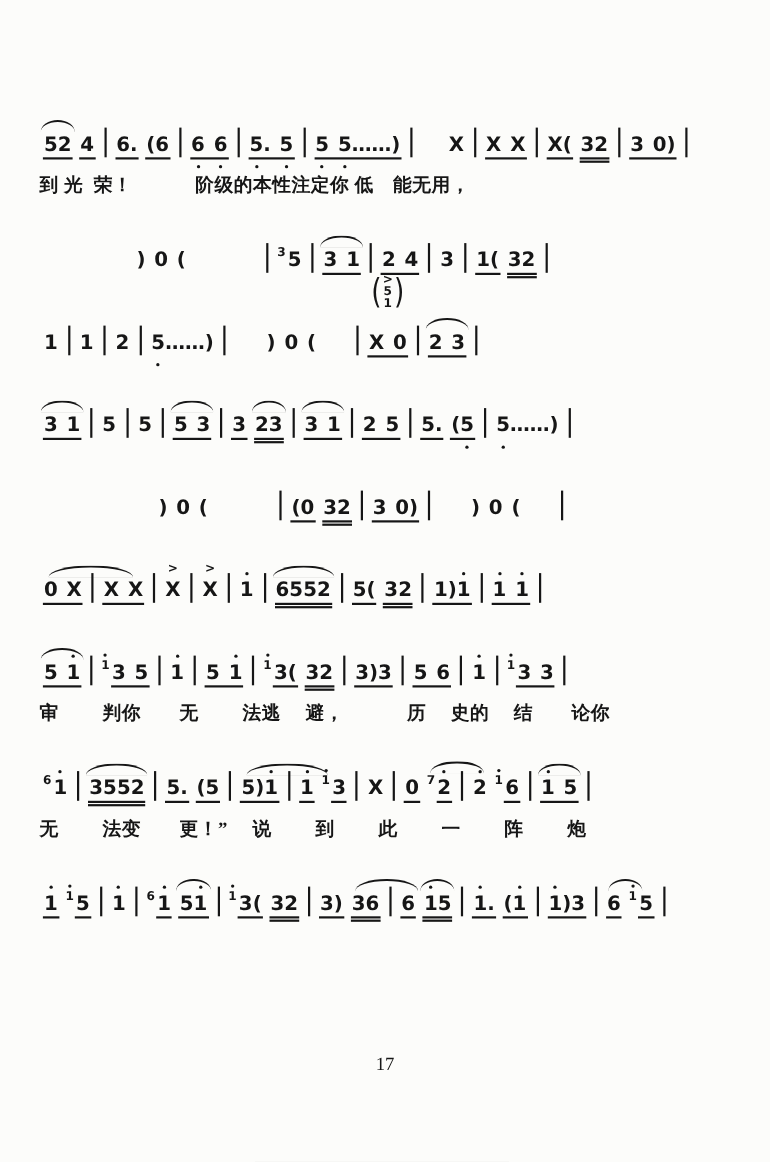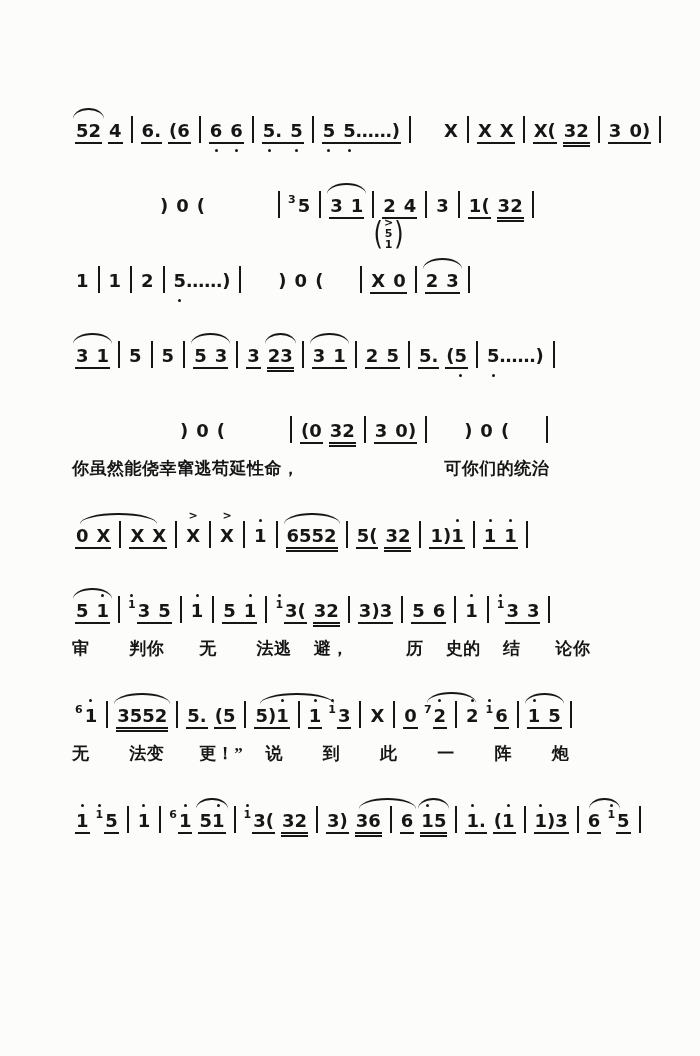--- a/index.html
+++ b/index.html
@@ -1,21 +1,21 @@
 <!DOCTYPE html>
 <html><head>
 <meta charset="utf-8">
 <style>
   html,body{margin:0;padding:0;}
   body{background:#e8e8e6;font-family:"Liberation Serif","DejaVu Serif",serif;}
   .page{
     position:relative;width:700px;height:1056px;margin:0 auto;
     background:#fcfcfa;color:#161616;overflow:hidden;
   }
-  .score{padding:100px 36px 0 72px;}
+  .score{padding:100px 36px 0 36px;}
   .system{margin-bottom:25px;position:relative;}
   
   .music-line{
     white-space:nowrap;display:block;position:relative;
     padding-top:16px;height:34px;
     font-family:"DejaVu Sans","Liberation Sans",sans-serif;
     font-weight:bold;font-size:18px;line-height:22px;
   }
   .tok{display:inline-block;position:relative;margin:0 3px;vertical-align:baseline;}
   .tok .body{display:inline-block;position:relative;padding:0 1px;}
@@ -51,50 +51,51 @@
     font-size:17px;font-family:"Liberation Serif","DejaVu Serif",serif;
   }
 </style>
 </head>
 <body>
 
 <div class="page">
   <div class="score">
       <div class="system">
         <div class="music-line"><span class="tok u1"><span class="arcel"></span><span class="body"><span class="ch">5</span><span class="ch">2</span></span></span><span class="tok u1"><span class="body"><span class="ch">4</span></span></span><span class="bar"></span><span class="tok u1"><span class="body"><span class="ch">6</span><span class="ch">.</span></span></span><span class="tok u1"><span class="body"><span class="ch">(</span><span class="ch">6</span></span></span><span class="bar"></span><span class="tok u1"><span class="body"><span class="ch">6<span class="db"></span></span><span class="sp"></span><span class="ch">6<span class="db"></span></span></span></span><span class="bar"></span><span class="tok u1"><span class="body"><span class="ch">5<span class="db"></span></span><span class="ch">.</span><span class="sp"></span><span class="ch">5<span class="db"></span></span></span></span><span class="bar"></span><span class="tok u1"><span class="body"><span class="ch">5<span class="db"></span></span><span class="sp"></span><span class="ch">5<span class="db"></span></span><span class="ch">…</span><span class="ch">…</span><span class="ch">)</span></span></span><span class="bar"></span><span class="gap" style="width: 24px;"></span><span class="tok"><span class="body"><span class="ch">X</span></span></span><span class="bar"></span><span class="tok u1"><span class="body"><span class="ch">X</span><span class="sp"></span><span class="ch">X</span></span></span><span class="bar"></span><span class="tok u1"><span class="body"><span class="ch">X</span><span class="ch">(</span></span></span><span class="tok u2"><span class="body"><span class="ch">3</span><span class="ch">2</span></span></span><span class="bar"></span><span class="tok u1"><span class="body"><span class="ch">3</span><span class="sp"></span><span class="ch">0</span><span class="ch">)</span></span></span><span class="bar"></span></div>
+        <div class="lyric-line">到 光  荣！　　　 阶级的本性注定你 低　能无用，</div>
       </div>
       <div class="system">
         <div class="music-line" style="padding-left: 84px;"><span class="tok"><span class="body"><span class="ch">)</span><span class="sp"></span><span class="ch">0</span><span class="sp"></span><span class="ch">(</span></span></span><span class="gap" style="width: 64px;"></span><span class="bar"></span><span class="tok"><span class="grace"><span class="ch">3</span></span><span class="body"><span class="ch">5</span></span></span><span class="bar"></span><span class="tok u1"><span class="arcel"></span><span class="body"><span class="ch">3</span><span class="sp"></span><span class="ch">1</span></span></span><span class="bar"></span><span class="tok u1"><span class="body"><span class="ch">2</span><span class="sp"></span><span class="ch">4</span></span></span><span class="bar"></span><span class="tok"><span class="body"><span class="ch">3</span></span></span><span class="bar"></span><span class="tok u1"><span class="body"><span class="ch">1</span><span class="ch">(</span></span></span><span class="tok u2"><span class="body"><span class="ch">3</span><span class="ch">2</span></span></span><span class="bar"></span></div>
       </div>
       <div class="system">
         <div class="music-line"><span class="tok"><span class="body"><span class="ch">1</span></span></span><span class="bar"></span><span class="tok"><span class="body"><span class="ch">1</span></span></span><span class="bar"></span><span class="tok"><span class="body"><span class="ch">2</span></span></span><span class="bar"></span><span class="tok"><span class="body"><span class="ch">5<span class="db"></span></span><span class="ch">…</span><span class="ch">…</span><span class="ch">)</span></span></span><span class="bar"></span><span class="gap" style="width: 28px;"></span><span class="tok"><span class="body"><span class="ch">)</span><span class="sp"></span><span class="ch">0</span><span class="sp"></span><span class="ch">(</span></span></span><span class="gap" style="width: 28px;"></span><span class="bar"></span><span class="tok u1"><span class="annel">
               <span class="par">(</span>
               <span class="col">
                 <span>&gt;</span>
                 <span>5</span>
                 <span>1</span>
               </span>
               <span class="par">)</span>
             </span><span class="body"><span class="ch">X</span><span class="sp"></span><span class="ch">0</span></span></span><span class="bar"></span><span class="tok u1"><span class="arcel"></span><span class="body"><span class="ch">2</span><span class="sp"></span><span class="ch">3</span></span></span><span class="bar"></span></div>
       </div>
       <div class="system">
         <div class="music-line"><span class="tok u1"><span class="arcel"></span><span class="body"><span class="ch">3</span><span class="sp"></span><span class="ch">1</span></span></span><span class="bar"></span><span class="tok"><span class="body"><span class="ch">5</span></span></span><span class="bar"></span><span class="tok"><span class="body"><span class="ch">5</span></span></span><span class="bar"></span><span class="tok u1"><span class="arcel"></span><span class="body"><span class="ch">5</span><span class="sp"></span><span class="ch">3</span></span></span><span class="bar"></span><span class="tok u1"><span class="body"><span class="ch">3</span></span></span><span class="tok u2"><span class="arcel"></span><span class="body"><span class="ch">2</span><span class="ch">3</span></span></span><span class="bar"></span><span class="tok u1"><span class="arcel"></span><span class="body"><span class="ch">3</span><span class="sp"></span><span class="ch">1</span></span></span><span class="bar"></span><span class="tok u1"><span class="body"><span class="ch">2</span><span class="sp"></span><span class="ch">5</span></span></span><span class="bar"></span><span class="tok u1"><span class="body"><span class="ch">5</span><span class="ch">.</span></span></span><span class="tok u1"><span class="body"><span class="ch">(</span><span class="ch">5<span class="db"></span></span></span></span><span class="bar"></span><span class="tok"><span class="body"><span class="ch">5<span class="db"></span></span><span class="ch">…</span><span class="ch">…</span><span class="ch">)</span></span></span><span class="bar"></span></div>
       </div>
       <div class="system">
         <div class="music-line" style="padding-left: 104px;"><span class="tok"><span class="body"><span class="ch">)</span><span class="sp"></span><span class="ch">0</span><span class="sp"></span><span class="ch">(</span></span></span><span class="gap" style="width: 56px;"></span><span class="bar"></span><span class="tok u1"><span class="body"><span class="ch">(</span><span class="ch">0</span></span></span><span class="tok u2"><span class="body"><span class="ch">3</span><span class="ch">2</span></span></span><span class="bar"></span><span class="tok u1"><span class="body"><span class="ch">3</span><span class="sp"></span><span class="ch">0</span><span class="ch">)</span></span></span><span class="bar"></span><span class="gap" style="width: 28px;"></span><span class="tok"><span class="body"><span class="ch">)</span><span class="sp"></span><span class="ch">0</span><span class="sp"></span><span class="ch">(</span></span></span><span class="gap" style="width: 28px;"></span><span class="bar"></span></div>
-        <div class="lyric-line">你虽然能侥幸窜逃苟延性命，　　　　　　　　 可你们的统治</div>
       </div>
       <div class="system">
         <div class="music-line"><span class="tok u1"><span class="arcel wide"></span><span class="body"><span class="ch">0</span><span class="sp"></span><span class="ch">X</span></span></span><span class="bar"></span><span class="tok u1"><span class="body"><span class="ch">X</span><span class="sp"></span><span class="ch">X</span></span></span><span class="bar"></span><span class="tok"><span class="accel">&gt;</span><span class="body"><span class="ch">X</span></span></span><span class="bar"></span><span class="tok"><span class="accel">&gt;</span><span class="body"><span class="ch">X</span></span></span><span class="bar"></span><span class="tok"><span class="body"><span class="ch">1<span class="da"></span></span></span></span><span class="bar"></span><span class="tok u2"><span class="arcel"></span><span class="body"><span class="ch">6</span><span class="ch">5</span><span class="ch">5</span><span class="ch">2</span></span></span><span class="bar"></span><span class="tok u1"><span class="body"><span class="ch">5</span><span class="ch">(</span></span></span><span class="tok u2"><span class="body"><span class="ch">3</span><span class="ch">2</span></span></span><span class="bar"></span><span class="tok u1"><span class="body"><span class="ch">1</span><span class="ch">)</span><span class="ch">1<span class="da"></span></span></span></span><span class="bar"></span><span class="tok u1"><span class="body"><span class="ch">1<span class="da"></span></span><span class="sp"></span><span class="ch">1<span class="da"></span></span></span></span><span class="bar"></span></div>
       </div>
       <div class="system">
         <div class="music-line"><span class="tok u1"><span class="arcel"></span><span class="body"><span class="ch">5</span><span class="sp"></span><span class="ch">1<span class="da"></span></span></span></span><span class="bar"></span><span class="tok u1"><span class="grace"><span class="ch">1<span class="da"></span></span></span><span class="body"><span class="ch">3</span><span class="sp"></span><span class="ch">5</span></span></span><span class="bar"></span><span class="tok"><span class="body"><span class="ch">1<span class="da"></span></span></span></span><span class="bar"></span><span class="tok u1"><span class="body"><span class="ch">5</span><span class="sp"></span><span class="ch">1<span class="da"></span></span></span></span><span class="bar"></span><span class="tok u1"><span class="grace"><span class="ch">1<span class="da"></span></span></span><span class="body"><span class="ch">3</span><span class="ch">(</span></span></span><span class="tok u2"><span class="body"><span class="ch">3</span><span class="ch">2</span></span></span><span class="bar"></span><span class="tok u1"><span class="body"><span class="ch">3</span><span class="ch">)</span><span class="ch">3</span></span></span><span class="bar"></span><span class="tok u1"><span class="body"><span class="ch">5</span><span class="sp"></span><span class="ch">6</span></span></span><span class="bar"></span><span class="tok"><span class="body"><span class="ch">1<span class="da"></span></span></span></span><span class="bar"></span><span class="tok u1"><span class="grace"><span class="ch">1<span class="da"></span></span></span><span class="body"><span class="ch">3</span><span class="sp"></span><span class="ch">3</span></span></span><span class="bar"></span></div>
         <div class="lyric-line">审　　 判你　　无　　 法逃　 避，　　　 历　 史的　 结　　论你</div>
       </div>
       <div class="system">
         <div class="music-line"><span class="tok"><span class="grace"><span class="ch">6</span></span><span class="body"><span class="ch">1<span class="da"></span></span></span></span><span class="bar"></span><span class="tok u2"><span class="arcel"></span><span class="body"><span class="ch">3</span><span class="ch">5</span><span class="ch">5</span><span class="ch">2</span></span></span><span class="bar"></span><span class="tok u1"><span class="body"><span class="ch">5</span><span class="ch">.</span></span></span><span class="tok u1"><span class="body"><span class="ch">(</span><span class="ch">5</span></span></span><span class="bar"></span><span class="tok u1"><span class="arcel wide"></span><span class="body"><span class="ch">5</span><span class="ch">)</span><span class="ch">1<span class="da"></span></span></span></span><span class="bar"></span><span class="tok u1"><span class="body"><span class="ch">1<span class="da"></span></span></span></span><span class="tok u1"><span class="grace"><span class="ch">1<span class="da"></span></span></span><span class="body"><span class="ch">3</span></span></span><span class="bar"></span><span class="tok"><span class="body"><span class="ch">X</span></span></span><span class="bar"></span><span class="tok u1"><span class="body"><span class="ch">0</span></span></span><span class="tok u1"><span class="arcel wide"></span><span class="grace"><span class="ch">7</span></span><span class="body"><span class="ch">2<span class="da"></span></span></span></span><span class="bar"></span><span class="tok"><span class="body"><span class="ch">2<span class="da"></span></span></span></span><span class="tok u1"><span class="grace"><span class="ch">1<span class="da"></span></span></span><span class="body"><span class="ch">6</span></span></span><span class="bar"></span><span class="tok u1"><span class="arcel"></span><span class="body"><span class="ch">1<span class="da"></span></span><span class="sp"></span><span class="ch">5</span></span></span><span class="bar"></span></div>
         <div class="lyric-line">无　　 法变　　更！”　 说　　 到　　 此　　 一　　 阵　　 炮</div>
       </div>
       <div class="system">
         <div class="music-line"><span class="tok u1"><span class="body"><span class="ch">1<span class="da"></span></span></span></span><span class="tok u1"><span class="grace"><span class="ch">1<span class="da"></span></span></span><span class="body"><span class="ch">5</span></span></span><span class="bar"></span><span class="tok"><span class="body"><span class="ch">1<span class="da"></span></span></span></span><span class="bar"></span><span class="tok u1"><span class="grace"><span class="ch">6</span></span><span class="body"><span class="ch">1<span class="da"></span></span></span></span><span class="tok u1"><span class="arcel"></span><span class="body"><span class="ch">5</span><span class="ch">1<span class="da"></span></span></span></span><span class="bar"></span><span class="tok u1"><span class="grace"><span class="ch">1<span class="da"></span></span></span><span class="body"><span class="ch">3</span><span class="ch">(</span></span></span><span class="tok u2"><span class="body"><span class="ch">3</span><span class="ch">2</span></span></span><span class="bar"></span><span class="tok u1"><span class="body"><span class="ch">3</span><span class="ch">)</span></span></span><span class="tok u2"><span class="arcel wide"></span><span class="body"><span class="ch">3</span><span class="ch">6</span></span></span><span class="bar"></span><span class="tok u1"><span class="body"><span class="ch">6</span></span></span><span class="tok u2"><span class="arcel"></span><span class="body"><span class="ch">1<span class="da"></span></span><span class="ch">5</span></span></span><span class="bar"></span><span class="tok u1"><span class="body"><span class="ch">1<span class="da"></span></span><span class="ch">.</span></span></span><span class="tok u1"><span class="body"><span class="ch">(</span><span class="ch">1<span class="da"></span></span></span></span><span class="bar"></span><span class="tok u1"><span class="body"><span class="ch">1<span class="da"></span></span><span class="ch">)</span><span class="ch">3</span></span></span><span class="bar"></span><span class="tok u1"><span class="arcel wide"></span><span class="body"><span class="ch">6</span></span></span><span class="tok u1"><span class="grace"><span class="ch">1<span class="da"></span></span></span><span class="body"><span class="ch">5</span></span></span><span class="bar"></span></div>
       </div>
     </div>
+  <div class="page-number">17</div>
 </div>
 
 </body></html>

